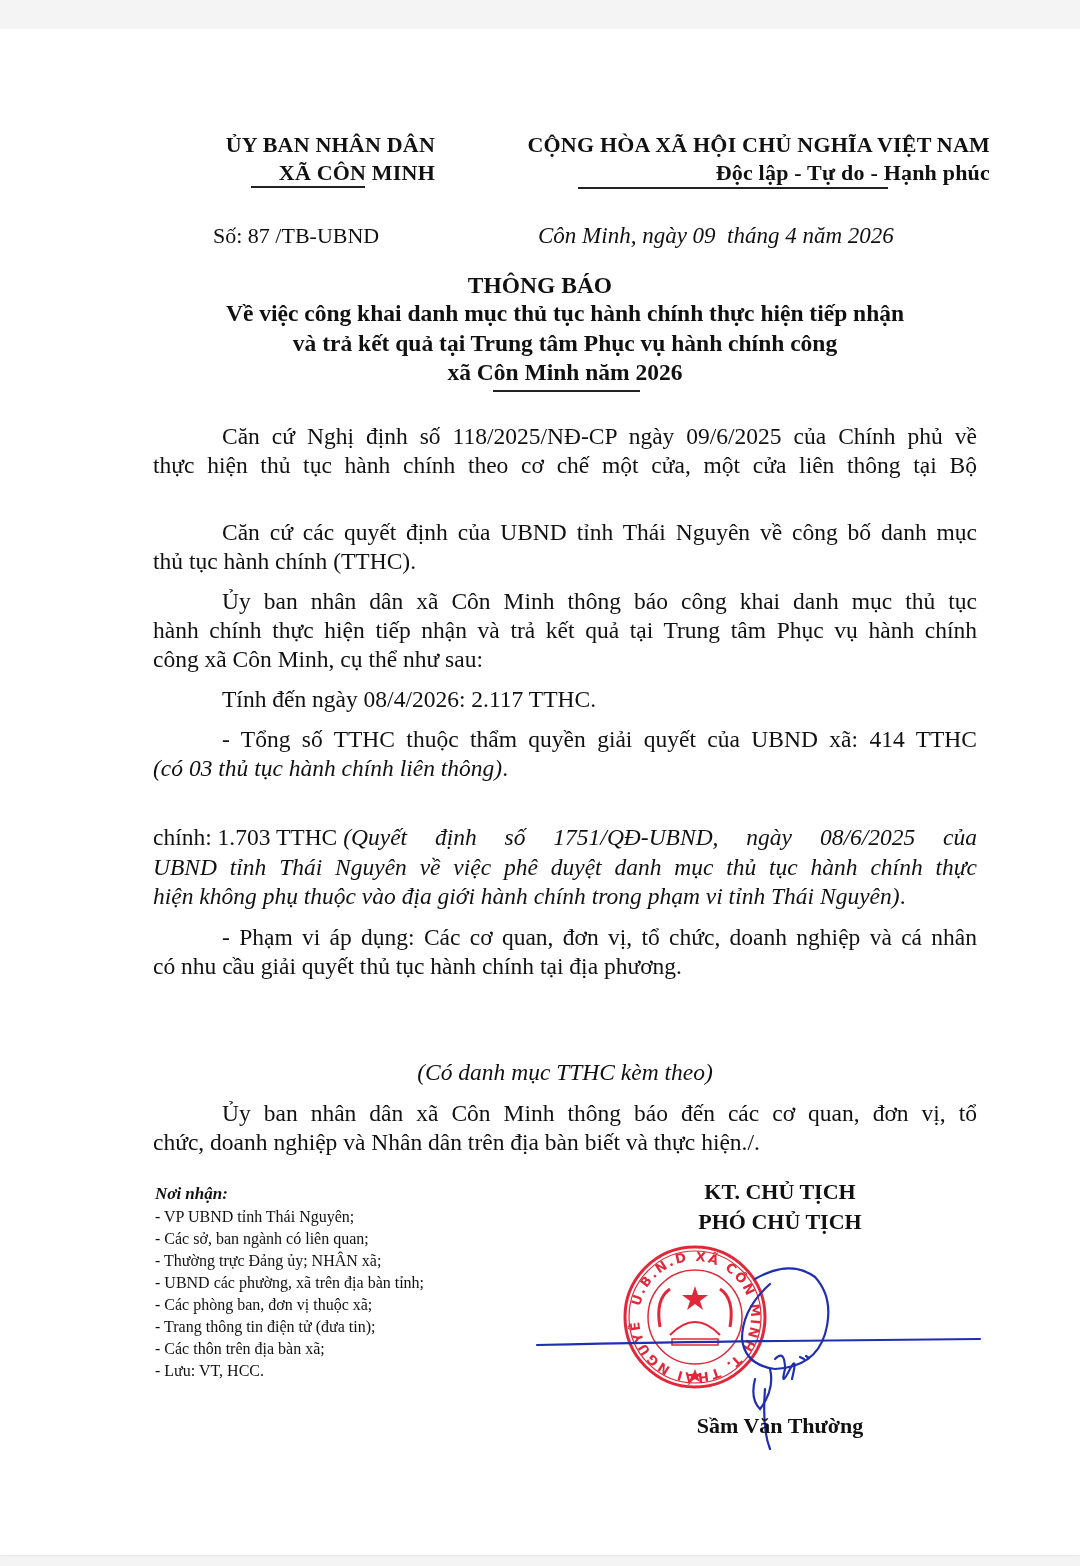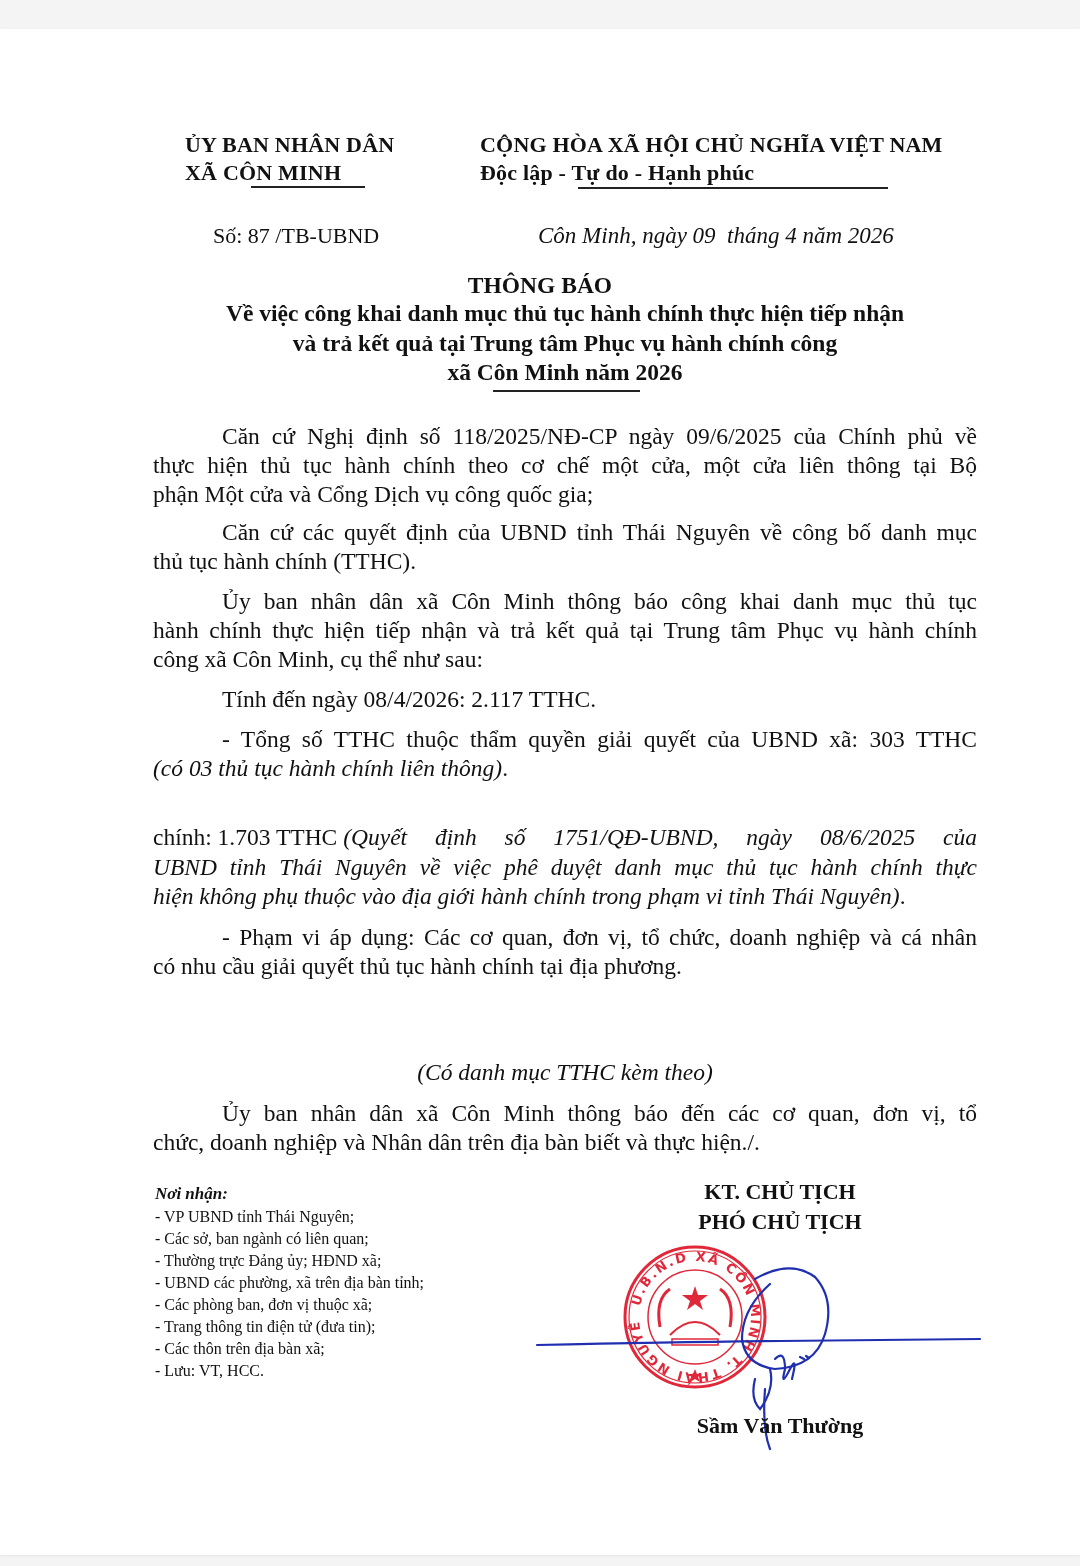--- a/index.html
+++ b/index.html
@@ -13,21 +13,21 @@
     }
     .page {
       position: absolute; left: 0; top: 29px;
       width: 1080px; height: 1526px;
       background: #ffffff;
       box-shadow: 0 1px 3px rgba(0,0,0,0.06);
     }
     .abs { position: absolute; white-space: nowrap; }
     .bold { font-weight: bold; }
     .ital { font-style: italic; }
-    .hdr { font-size: 22px; font-weight: bold; text-align: left; letter-spacing: 0.2px; }
+    .hdr { font-size: 22px; font-weight: bold; text-align: right; letter-spacing: 0.2px; }
     .rule { position: absolute; height: 1.5px; background: #222; }
     .body-line { position: absolute; left: 153px; width: 824px; font-size: 23.5px; line-height: 30px; white-space: nowrap; }
     .justify { text-align: justify; text-align-last: justify; }
     .indent { padding-left: 69px; box-sizing: border-box; }
     .recip { position: absolute; left: 155px; font-size: 16px; line-height: 22px; white-space: nowrap; }
     .sig-title { font-size: 22px; font-weight: bold; text-align: center; }
   </style>
 </head>
 <body>
 
@@ -49,32 +49,31 @@
   <div class="abs ital" style="left:538px; top:194px; font-size:23px; white-space:pre;">Côn Minh, ngày 09  tháng 4 năm 2026</div>
 
   <div class="abs bold" style="left:0; width:1080px; top:243px; text-align:center; font-size:23.5px;">THÔNG BÁO</div>
   <div class="abs bold" style="left:0; width:1130px; top:271px; text-align:center; font-size:23.5px;">Về việc công khai danh mục thủ tục hành chính thực hiện tiếp nhận</div>
   <div class="abs bold" style="left:0; width:1130px; top:301px; text-align:center; font-size:23.5px;">và trả kết quả tại Trung tâm Phục vụ hành chính công</div>
   <div class="abs bold" style="left:0; width:1130px; top:330px; text-align:center; font-size:23.5px;">xã Côn Minh năm 2026</div>
   <div class="rule" style="left:493px; top:361px; width:147px;"></div>
 
   <div class="body-line justify indent" style="top:392px;">Căn cứ Nghị định số 118/2025/NĐ-CP ngày 09/6/2025 của Chính phủ về</div>
   <div class="body-line justify" style="top:421px;">thực hiện thủ tục hành chính theo cơ chế một cửa, một cửa liên thông tại Bộ</div>
-  <div class="body-line" style="top:450px;">phận Một cửa và Cổng Dịch vụ công quốc gia;</div>
 
   <div class="body-line" style="top:517px;">thủ tục hành chính (TTHC).</div>
   <div class="body-line justify indent" style="top:488px;">Căn cứ các quyết định của UBND tỉnh Thái Nguyên về công bố danh mục</div>
 
   <div class="body-line justify indent" style="top:557px;">Ủy ban nhân dân xã Côn Minh thông báo công khai danh mục thủ tục</div>
   <div class="body-line justify" style="top:586px;">hành chính thực hiện tiếp nhận và trả kết quả tại Trung tâm Phục vụ hành chính</div>
   <div class="body-line" style="top:615px;">công xã Côn Minh, cụ thể như sau:</div>
 
   <div class="body-line indent" style="top:655px;">Tính đến ngày 08/4/2026: 2.117 TTHC.</div>
 
-  <div class="body-line justify indent" style="top:695px;">- Tổng số TTHC thuộc thẩm quyền giải quyết của UBND xã: 303 TTHC</div>
+  <div class="body-line justify indent" style="top:695px;">- Tổng số TTHC thuộc thẩm quyền giải quyết của UBND xã: 414 TTHC</div>
   <div class="body-line" style="top:724px;"><span class="ital">(có 03 thủ tục hành chính liên thông)</span><span>.</span></div>
 
   <div class="body-line" style="top:793px; display:flex; justify-content:space-between;">
     <span style="white-space:pre;">chính: 1.703 TTHC </span>
     <span class="ital" style="flex:1; text-align:justify; text-align-last:justify;">(Quyết định số 1751/QĐ-UBND, ngày 08/6/2025 của</span>
   </div>
   <div class="body-line justify ital" style="top:823px;">UBND tỉnh Thái Nguyên về việc phê duyệt danh mục thủ tục hành chính thực</div>
   <div class="body-line" style="top:852px;"><span class="ital">hiện không phụ thuộc vào địa giới hành chính trong phạm vi tỉnh Thái Nguyên)</span><span>.</span></div>
 
   <div class="body-line justify indent" style="top:893px;">- Phạm vi áp dụng: Các cơ quan, đơn vị, tổ chức, doanh nghiệp và cá nhân</div>
@@ -82,21 +81,21 @@
 
 
   <div class="abs ital" style="left:0; width:1130px; top:1030px; text-align:center; font-size:23.5px;">(Có danh mục TTHC kèm theo)</div>
 
   <div class="body-line justify indent" style="top:1069px;">Ủy ban nhân dân xã Côn Minh thông báo đến các cơ quan, đơn vị, tổ</div>
   <div class="body-line" style="top:1098px;">chức, doanh nghiệp và Nhân dân trên địa bàn biết và thực hiện./.</div>
 
   <div class="recip bold ital" style="top:1154px; font-size:17px;">Nơi nhận:</div>
   <div class="recip" style="top:1177px;">- VP UBND tỉnh Thái Nguyên;</div>
   <div class="recip" style="top:1199px;">- Các sở, ban ngành có liên quan;</div>
-  <div class="recip" style="top:1221px;">- Thường trực Đảng ủy; HĐND xã;</div>
+  <div class="recip" style="top:1221px;">- Thường trực Đảng ủy; NHÂN xã;</div>
   <div class="recip" style="top:1243px;">- UBND các phường, xã trên địa bàn tỉnh;</div>
   <div class="recip" style="top:1265px;">- Các phòng ban, đơn vị thuộc xã;</div>
   <div class="recip" style="top:1287px;">- Trang thông tin điện tử (đưa tin);</div>
   <div class="recip" style="top:1309px;">- Các thôn trên địa bàn xã;</div>
   <div class="recip" style="top:1331px;">- Lưu: VT, HCC.</div>
 
   <div class="abs sig-title" style="left:640px; width:280px; top:1150px;">KT. CHỦ TỊCH</div>
   <div class="abs sig-title" style="left:640px; width:280px; top:1180px;">PHÓ CHỦ TỊCH</div>
 
   <svg class="abs" style="left:530px; top:1210px;" width="460" height="220" viewBox="0 0 460 220">

